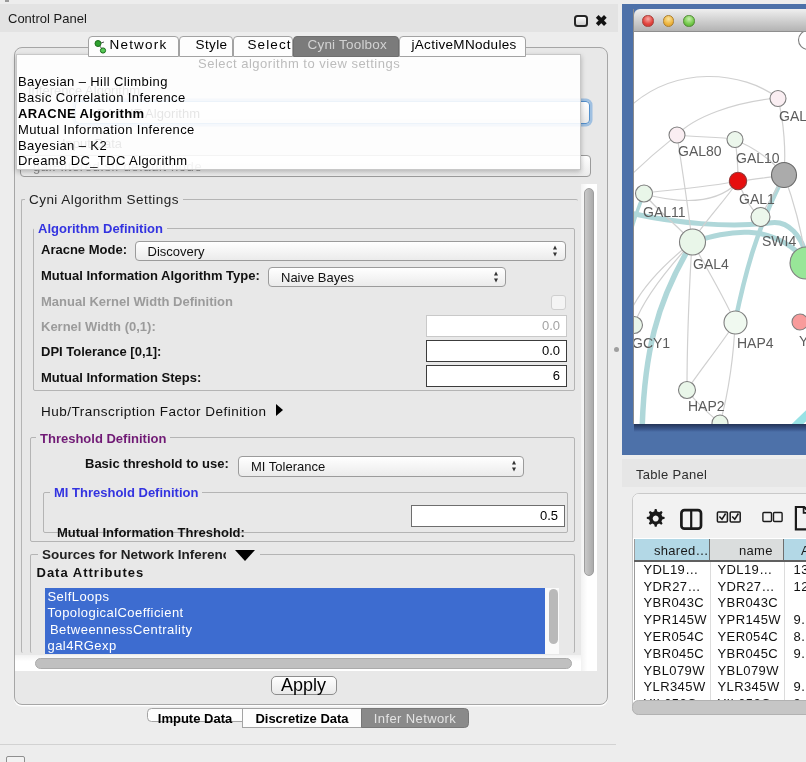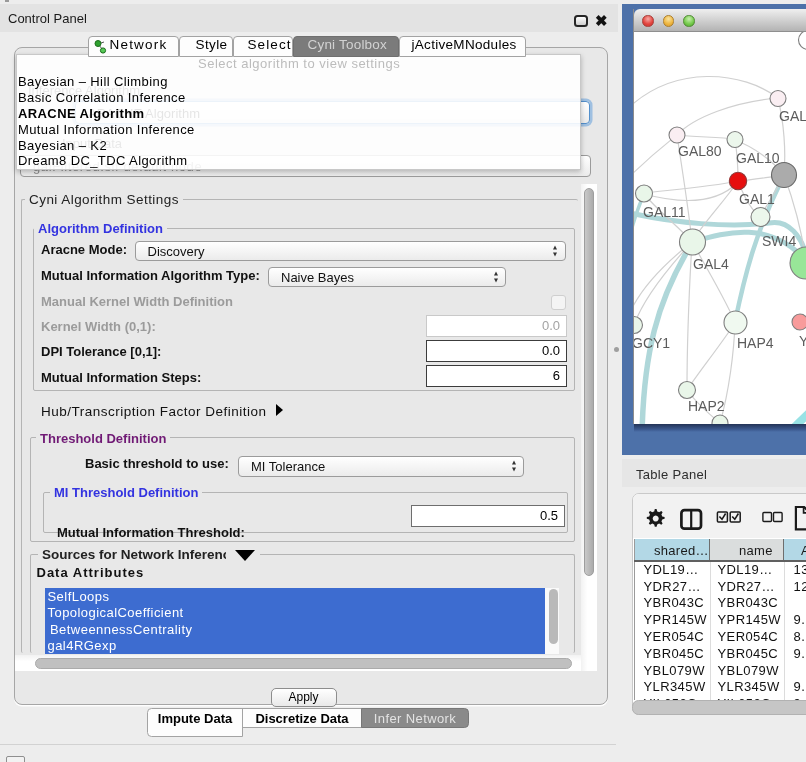--- a/index.html
+++ b/index.html
@@ -127,23 +127,23 @@
   <div class="abs" style="left:50px;top:621.5px;font-size:13px;color:#fff;letter-spacing:0.45px;">BetweennessCentrality</div>
   <div class="abs" style="left:47.5px;top:638px;font-size:13px;color:#fff;letter-spacing:0.45px;">gal4RGexp</div>
   <div class="abs" style="left:545px;top:588px;width:14px;height:66px;background:#fafafa;"></div>
   <div class="abs" style="left:549px;top:589px;width:9px;height:55px;background:#b9b9b9;border-radius:4.5px;"></div>
 
   <div class="abs" style="left:581px;top:184px;width:16px;height:487px;background:linear-gradient(90deg,#f2f2f2,#ffffff 40%,#ffffff);"></div>
   <div class="abs" style="left:583.5px;top:188px;width:10.5px;height:388px;background:linear-gradient(90deg,#c9c9c9,#ababab);border:0.5px solid #9e9e9e;box-sizing:border-box;border-radius:5.5px;"></div>
   <div class="abs" style="left:15px;top:655px;width:566px;height:16px;background:linear-gradient(#f2f2f2,#ffffff 40%,#ffffff);"></div>
   <div class="abs" style="left:35px;top:658px;width:537px;height:11px;background:#c0c0c0;border:0.5px solid #ababab;box-sizing:border-box;border-radius:5.5px;"></div>
   <div class="abs" style="left:270.5px;top:676px;width:66px;height:19px;background:linear-gradient(#ffffff,#e9e9e9);
-       border:1px solid #8d8d8d;border-radius:5px;box-sizing:border-box;font-size:12px;color:#000;
-       text-align:center;line-height:17px;margin-top:12px;">Apply</div>
-  <div class="tab" style="left:147px;top:707.5px;width:96px;height:29px;border-radius:4.5px 0 0 4.5px;font-weight:bold;line-height:20px;">Impute Data</div>
+       border:1px solid #8d8d8d;border-radius:5px;box-sizing:border-box;font-size:18px;color:#000;
+       text-align:center;line-height:17px;">Apply</div>
+  <div class="tab" style="left:147px;top:707.5px;width:96px;height:14px;border-radius:4.5px 0 0 4.5px;font-weight:bold;line-height:20px;">Impute Data</div>
   <div class="tab" style="left:242px;top:707.5px;width:120px;height:20px;border-radius:0;font-weight:bold;line-height:20px;">Discretize Data</div>
   <div class="tab" style="left:361px;top:707.5px;width:108px;height:20px;border-radius:0 4.5px 4.5px 0;line-height:20px;background:#8a8a8a;border-color:#787878;color:#e3e3e3;letter-spacing:0.4px;">Infer Network</div>
   <div class="abs" style="left:614px;top:347px;width:5px;height:5px;border-radius:50%;background:#9f9f9f;"></div>
 
   <div class="abs" style="left:621.5px;top:4px;width:185px;height:450.5px;background:#4d71a9;"></div>
   <div class="abs" style="left:633.5px;top:9px;width:172.5px;height:23px;border-radius:6px 0 0 0;
        background:linear-gradient(#efefef,#b3b3b3);border-bottom:1px solid #8f8f8f;box-sizing:border-box;"></div>
   <div class="abs" style="left:642.4px;top:15.4px;width:11.4px;height:11.4px;border-radius:50%;background:radial-gradient(circle at 50% 30%,#f6a9a4,#e2423c 60%,#c63d38);border:0.5px solid #a83732;box-sizing:border-box;"></div>
   <div class="abs" style="left:662.8px;top:15.4px;width:11.4px;height:11.4px;border-radius:50%;background:radial-gradient(circle at 50% 30%,#f8e3a0,#eeb53e 60%,#d49b34);border:0.5px solid #ad7e2a;box-sizing:border-box;"></div>
   <div class="abs" style="left:683.3px;top:15.4px;width:11.4px;height:11.4px;border-radius:50%;background:radial-gradient(circle at 50% 30%,#c8efae,#74ca4b 60%,#57a835);border:0.5px solid #4c8a2e;box-sizing:border-box;"></div>

